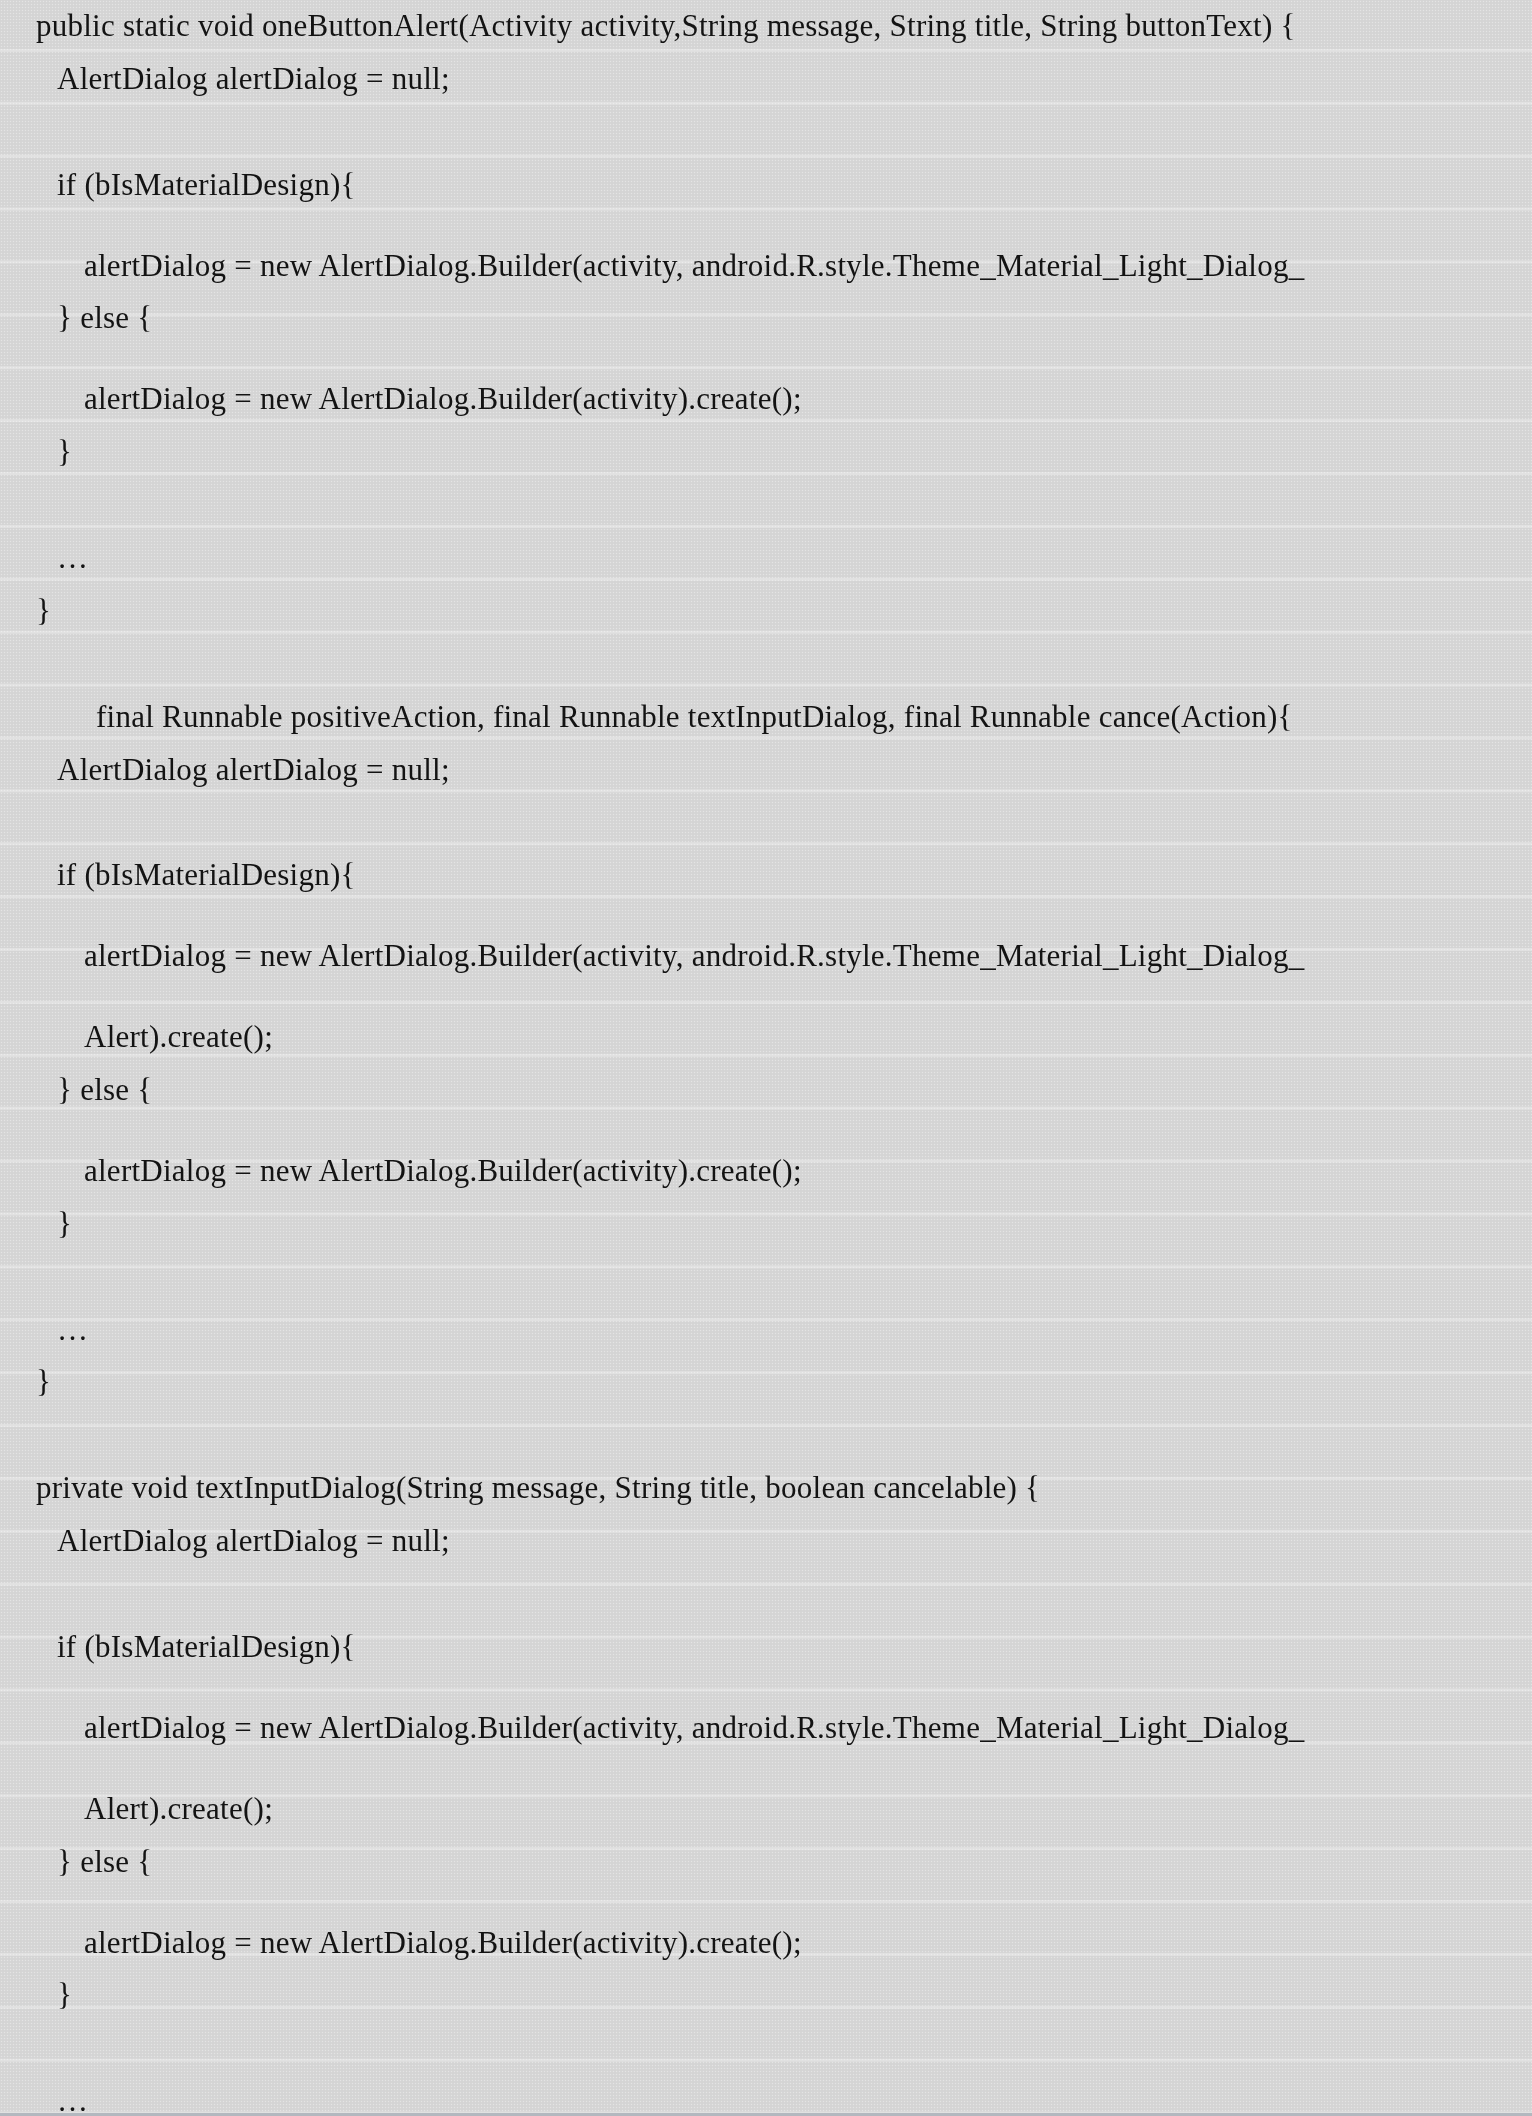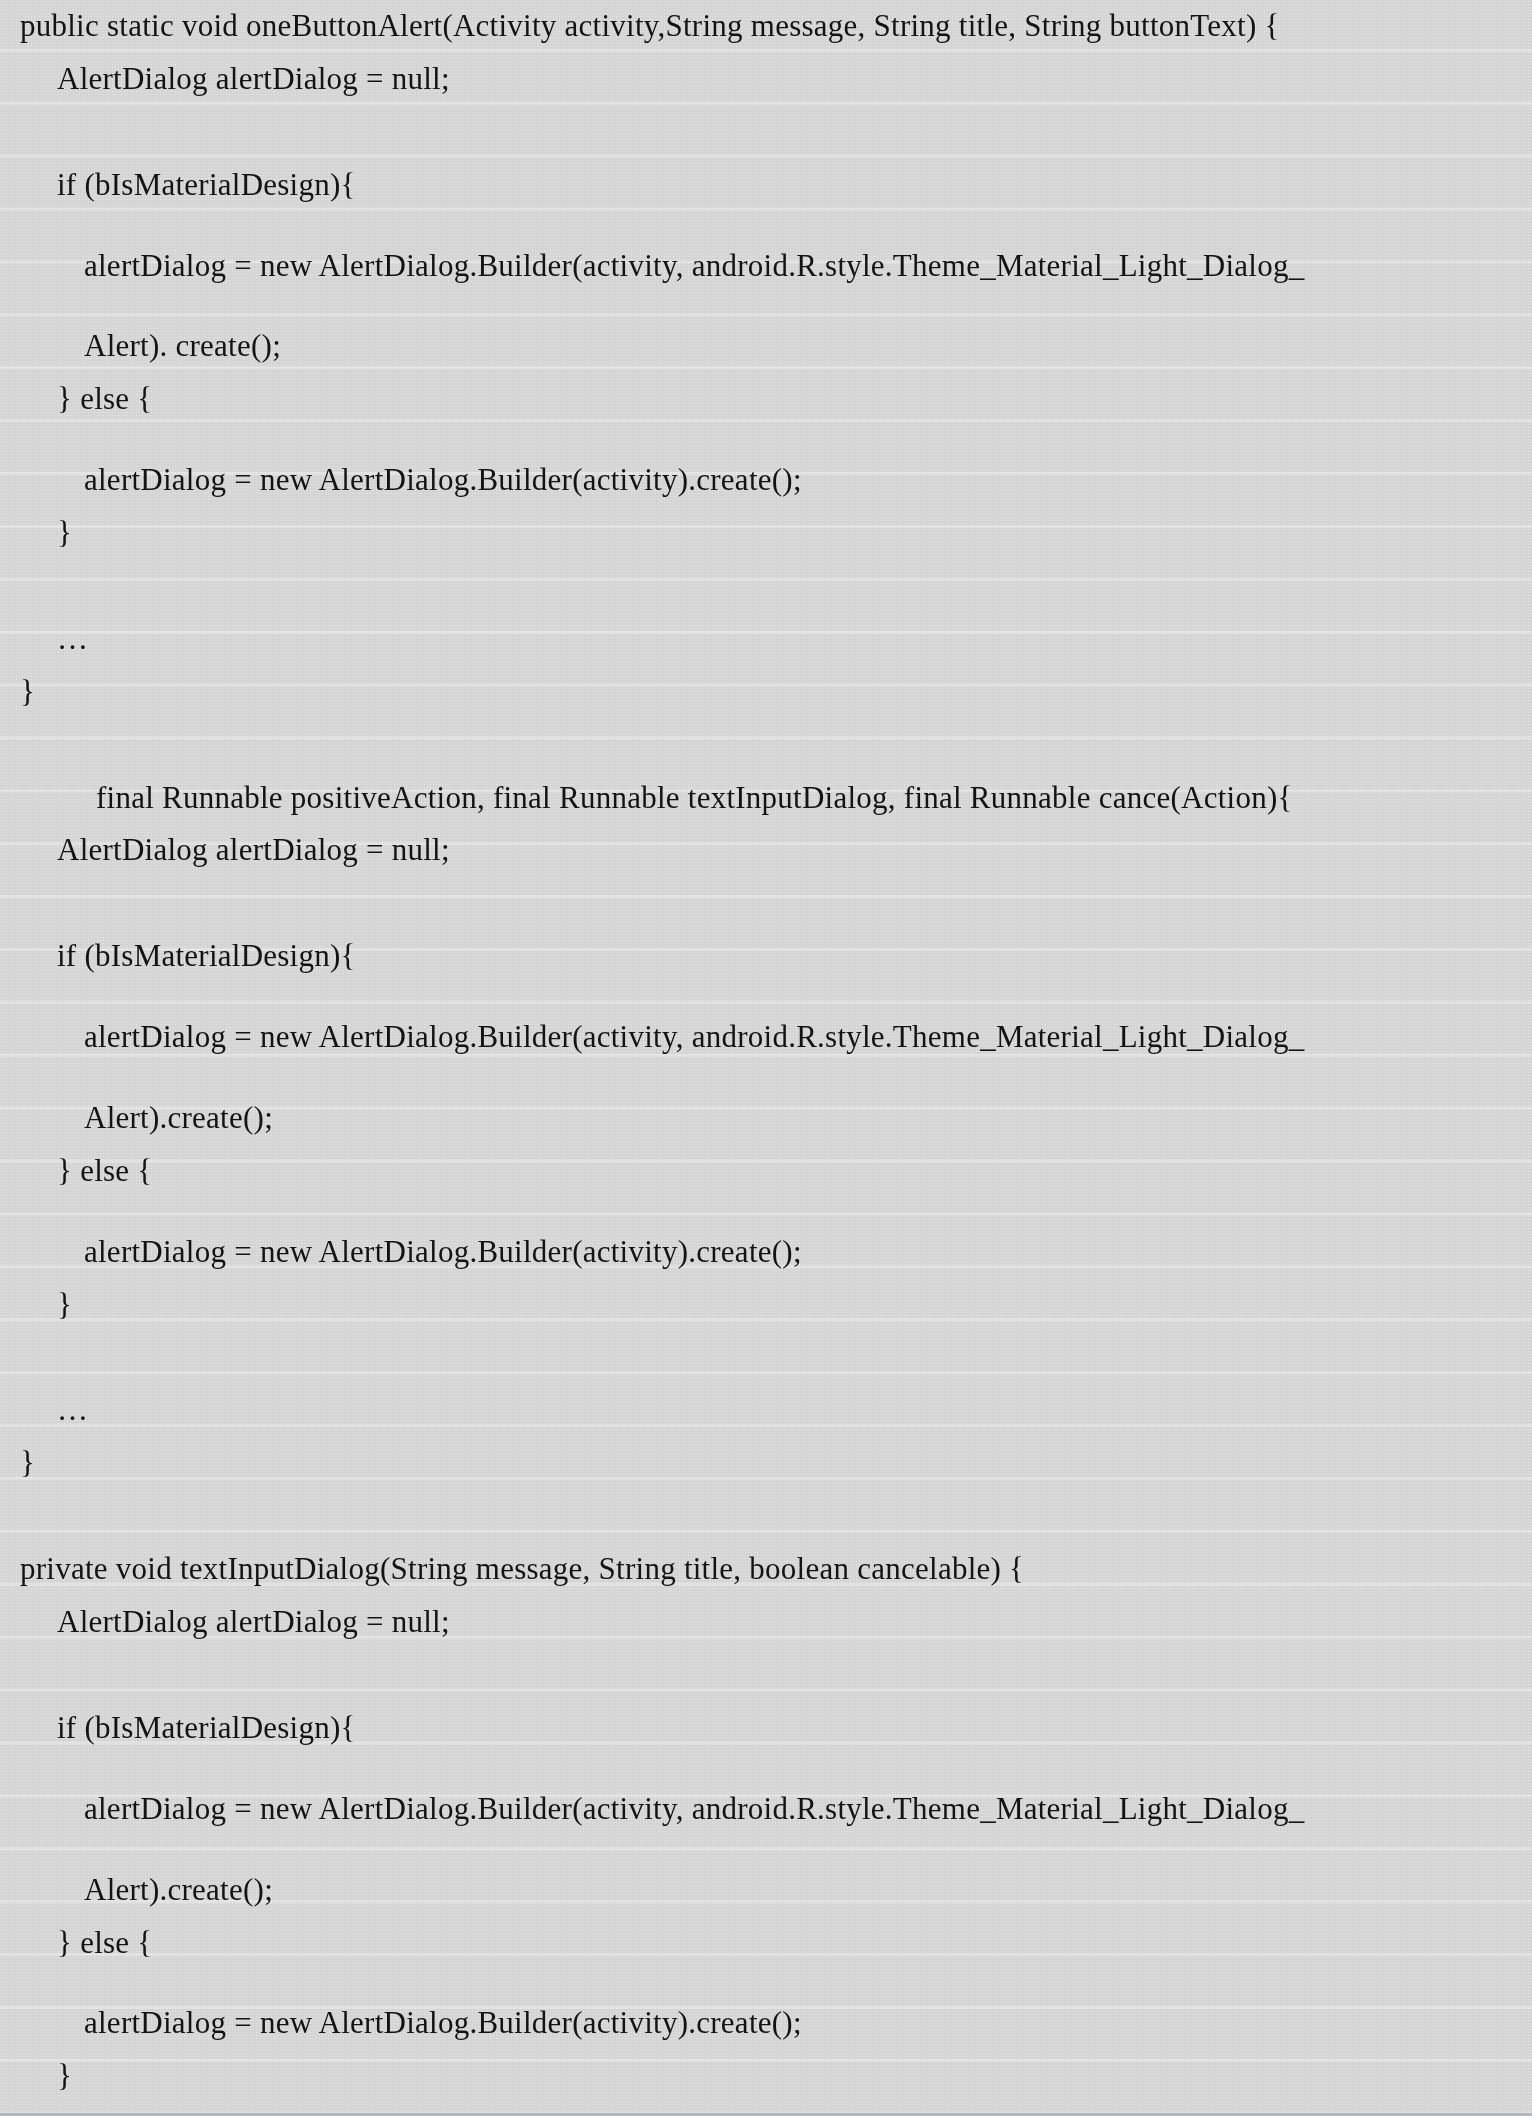--- a/index.html
+++ b/index.html
@@ -32,21 +32,21 @@
     height: 2116px;
     overflow: hidden;
   }
   .code-line {
     white-space: pre;
     height: 52.9px;
     line-height: 52.9px;
     font-size: 31px;
     letter-spacing: 0.25px;
   }
-  .ind-0 { padding-left: 20px; }
+  .ind-0 { padding-left: 4px; margin-left: 32px; }
   .ind-1 { padding-left: 57px; }
   .ind-2 { padding-left: 84px; margin-top: 28px; }
   .ind-3 { padding-left: 96px; }
   .bottom-edge {
     position: absolute;
     left: 0;
     bottom: 0;
     width: 100%;
     height: 3px;
     background: #b3b8bf;
@@ -54,21 +54,20 @@
 </style>
 </head>
 <body>
 
 <div class="listing">
     <div class="code-line ind-0">public static void oneButtonAlert(Activity activity,String message, String title, String buttonText) {</div>
     <div class="code-line ind-1">AlertDialog alertDialog = null;</div>
     <div class="code-line ind-0"></div>
     <div class="code-line ind-1">if (bIsMaterialDesign){</div>
     <div class="code-line ind-2">alertDialog = new AlertDialog.Builder(activity, android.R.style.Theme_Material_Light_Dialog_</div>
-    <div class="code-line ind-2">Alert). create();</div>
     <div class="code-line ind-1">} else {</div>
     <div class="code-line ind-2">alertDialog = new AlertDialog.Builder(activity).create();</div>
     <div class="code-line ind-1">}</div>
     <div class="code-line ind-0"></div>
     <div class="code-line ind-1">…</div>
     <div class="code-line ind-0">}</div>
     <div class="code-line ind-0"></div>
     <div class="code-line ind-3">final Runnable positiveAction, final Runnable textInputDialog, final Runnable cance(Action){</div>
     <div class="code-line ind-1">AlertDialog alertDialog = null;</div>
     <div class="code-line ind-0"></div>

